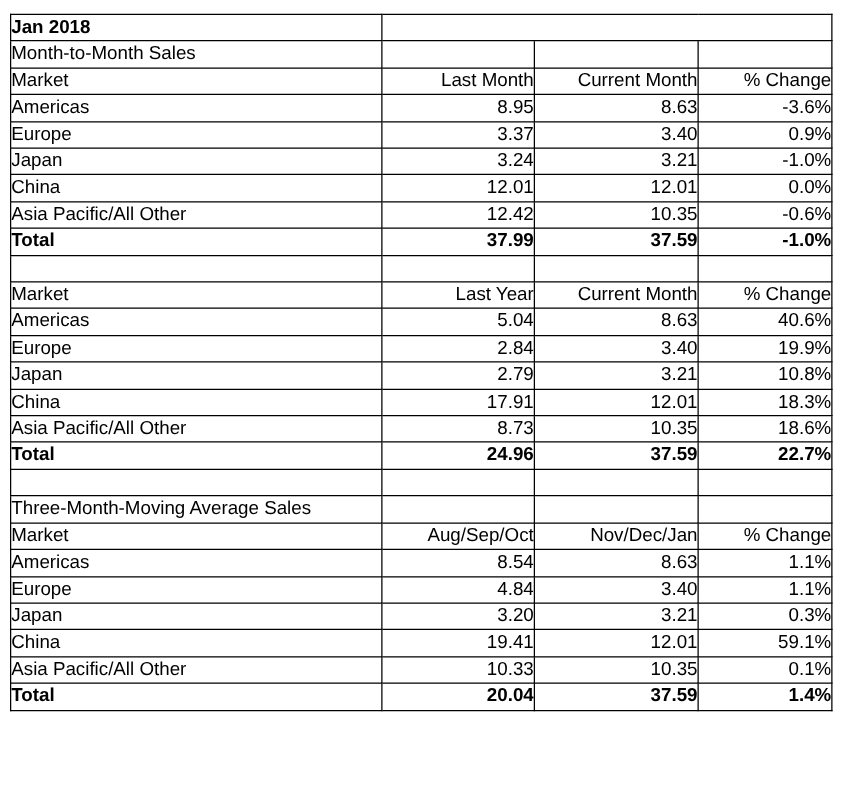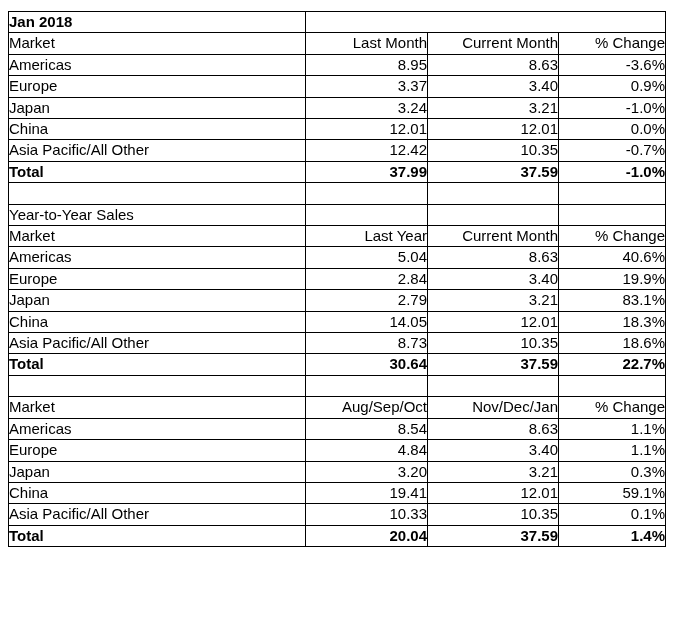--- a/index.html
+++ b/index.html
@@ -58,20 +58,26 @@
     </colgroup>
     <tbody>
 
       <tr>
         <td class="label bold">Jan 2018</td>
         <td colspan="3"></td>
       </tr>
 
 
       <tr>
+        <td class="label">Month-to-Month Sales</td>
+        <td></td>
+        <td></td>
+        <td></td>
+      </tr>
+      <tr>
         <td class="label">Market</td>
         <td class="num">Last Month</td>
         <td class="num">Current Month</td>
         <td class="num">% Change</td>
       </tr>
       <tr>
         <td class="label">Americas</td>
         <td class="num">8.95</td>
         <td class="num">8.63</td>
         <td class="num">-3.6%</td>
@@ -91,43 +97,37 @@
       <tr>
         <td class="label">China</td>
         <td class="num">12.01</td>
         <td class="num">12.01</td>
         <td class="num">0.0%</td>
       </tr>
       <tr>
         <td class="label">Asia Pacific/All Other</td>
         <td class="num">12.42</td>
         <td class="num">10.35</td>
-        <td class="num">-0.7%</td>
+        <td class="num">-0.6%</td>
       </tr>
       <tr>
         <td class="label bold">Total</td>
         <td class="num bold">37.99</td>
         <td class="num bold">37.59</td>
         <td class="num bold">-1.0%</td>
       </tr>
 
       <tr>
         <td></td>
         <td></td>
         <td></td>
         <td></td>
       </tr>
 
       <tr>
-        <td class="label">Year-to-Year Sales</td>
-        <td></td>
-        <td></td>
-        <td></td>
-      </tr>
-      <tr>
         <td class="label">Market</td>
         <td class="num">Last Year</td>
         <td class="num">Current Month</td>
         <td class="num">% Change</td>
       </tr>
       <tr>
         <td class="label">Americas</td>
         <td class="num">5.04</td>
         <td class="num">8.63</td>
         <td class="num">40.6%</td>
@@ -135,48 +135,54 @@
       <tr>
         <td class="label">Europe</td>
         <td class="num">2.84</td>
         <td class="num">3.40</td>
         <td class="num">19.9%</td>
       </tr>
       <tr>
         <td class="label">Japan</td>
         <td class="num">2.79</td>
         <td class="num">3.21</td>
-        <td class="num">83.1%</td>
+        <td class="num">10.8%</td>
       </tr>
       <tr>
         <td class="label">China</td>
-        <td class="num">14.05</td>
+        <td class="num">17.91</td>
         <td class="num">12.01</td>
         <td class="num">18.3%</td>
       </tr>
       <tr>
         <td class="label">Asia Pacific/All Other</td>
         <td class="num">8.73</td>
         <td class="num">10.35</td>
         <td class="num">18.6%</td>
       </tr>
       <tr>
         <td class="label bold">Total</td>
-        <td class="num bold">30.64</td>
+        <td class="num bold">24.96</td>
         <td class="num bold">37.59</td>
         <td class="num bold">22.7%</td>
       </tr>
 
       <tr>
         <td></td>
         <td></td>
         <td></td>
         <td></td>
       </tr>
 
+      <tr>
+        <td class="label">Three-Month-Moving Average Sales</td>
+        <td></td>
+        <td></td>
+        <td></td>
+      </tr>
       <tr>
         <td class="label">Market</td>
         <td class="num">Aug/Sep/Oct</td>
         <td class="num">Nov/Dec/Jan</td>
         <td class="num">% Change</td>
       </tr>
       <tr>
         <td class="label">Americas</td>
         <td class="num">8.54</td>
         <td class="num">8.63</td>

